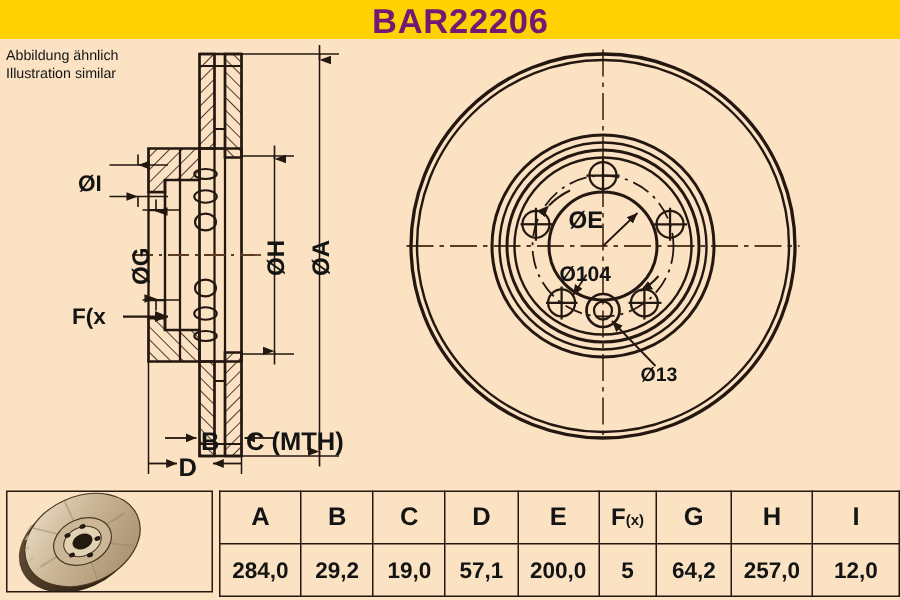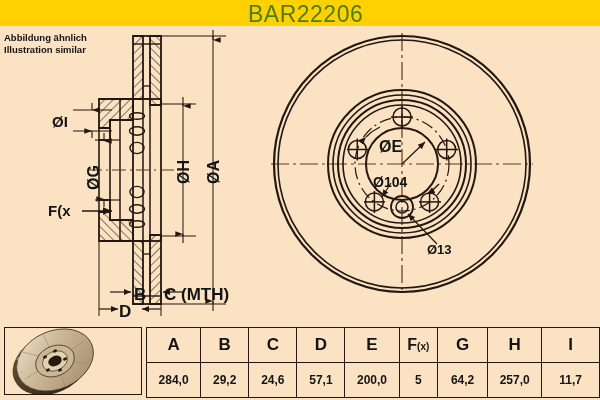--- a/index.html
+++ b/index.html
@@ -19,31 +19,31 @@
   #title-band {
     position: absolute;
     left: 0; top: 0;
     width: 600px; height: 26px;
     background: #ffd100;
   }
   #title-text {
     position: absolute;
     left: 248px; top: 1px;
     font-size: 23px;
-    font-weight: normal;
+    font-weight: bold;
     letter-spacing: 0.5px;
-    color: #4d7c0f;
+    color: #701a75;
     font-family: "Liberation Sans", sans-serif;
   }
   
   #note {
     position: absolute;
     left: 4px; top: 32px;
     font-size: 9.5px;
-    font-weight: bold;
+    font-weight: normal;
     line-height: 11.5px;
     color: #141414;
   }
   
   #drawing {
     position: absolute;
     left: 0; top: 0;
     width: 600px; height: 400px;
   }
   
@@ -55,21 +55,21 @@
   table.spec {
     border-collapse: collapse;
     position: absolute;
     left: 146px; top: 1px;
     height: 70px;
   }
   table.spec td {
     border: 1.4px solid #231710;
     text-align: center;
     vertical-align: middle;
-    font-size: 12px;
+    font-size: 15px;
     font-weight: bold;
     color: #141414;
     background: #fae2c3;
     padding: 0;
     height: 34px;
   }
   table.spec td.hdr { font-size: 17px; }
   .fx-main { font-size: 16px; }
   .fx-sub  { font-size: 10px; }
   #thumb-cell {
@@ -364,25 +364,25 @@
         <td class="hdr" style="width:48px">D</td>
         <td class="hdr" style="width:54px">E</td>
         <td class="hdr" style="width:38px"><span class="fx-main">F</span><span class="fx-sub">(x)</span></td>
         <td class="hdr" style="width:50px">G</td>
         <td class="hdr" style="width:54px">H</td>
         <td class="hdr" style="width:58px">I</td>
       </tr>
       <tr>
         <td>284,0</td>
         <td>29,2</td>
-        <td>24,6</td>
+        <td>19,0</td>
         <td>57,1</td>
         <td>200,0</td>
         <td>5</td>
         <td>64,2</td>
         <td>257,0</td>
-        <td>11,7</td>
+        <td>12,0</td>
       </tr>
     </tbody>
       </table>
   </div>
 
 </div>
 
 </body></html>

